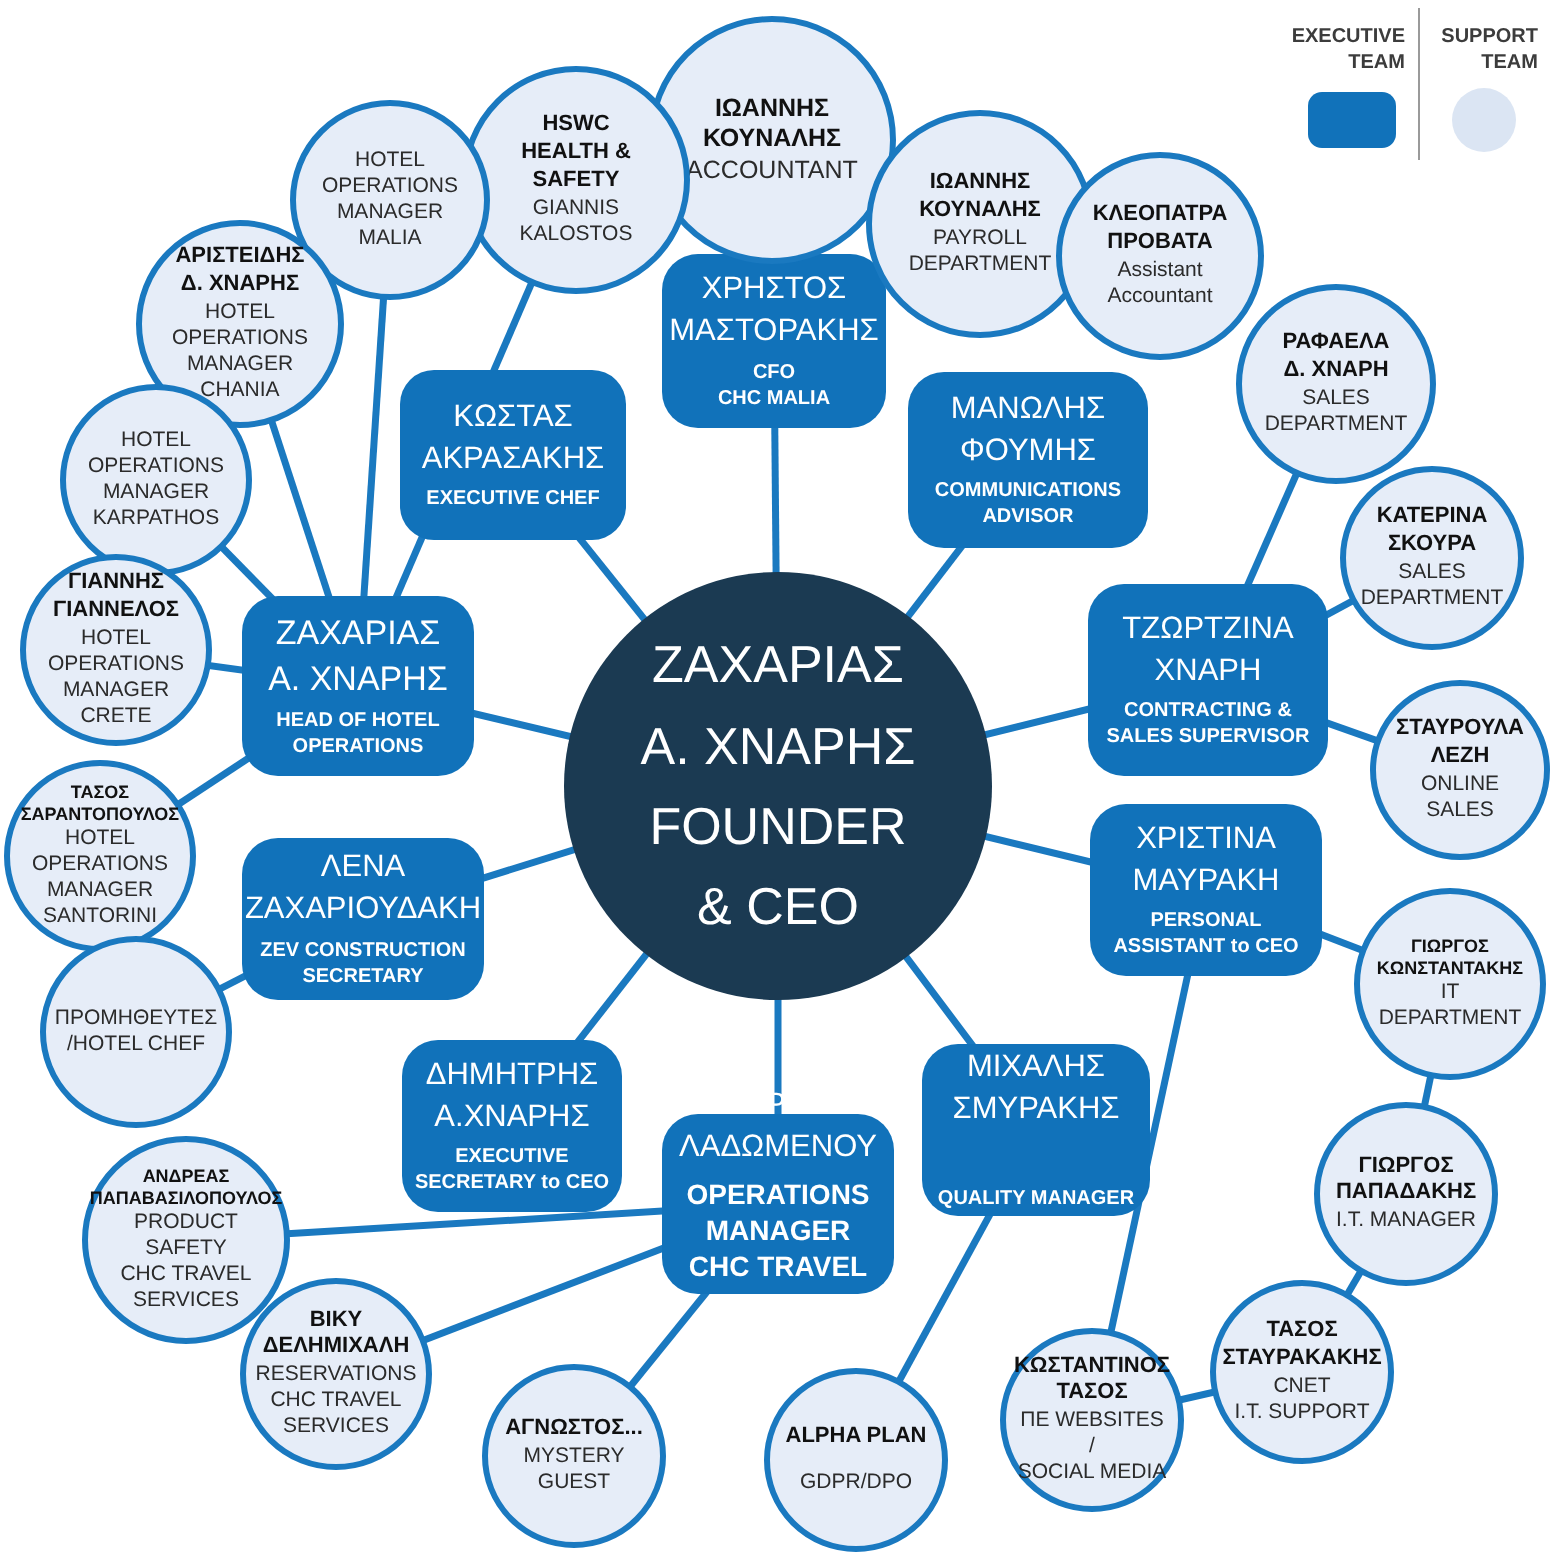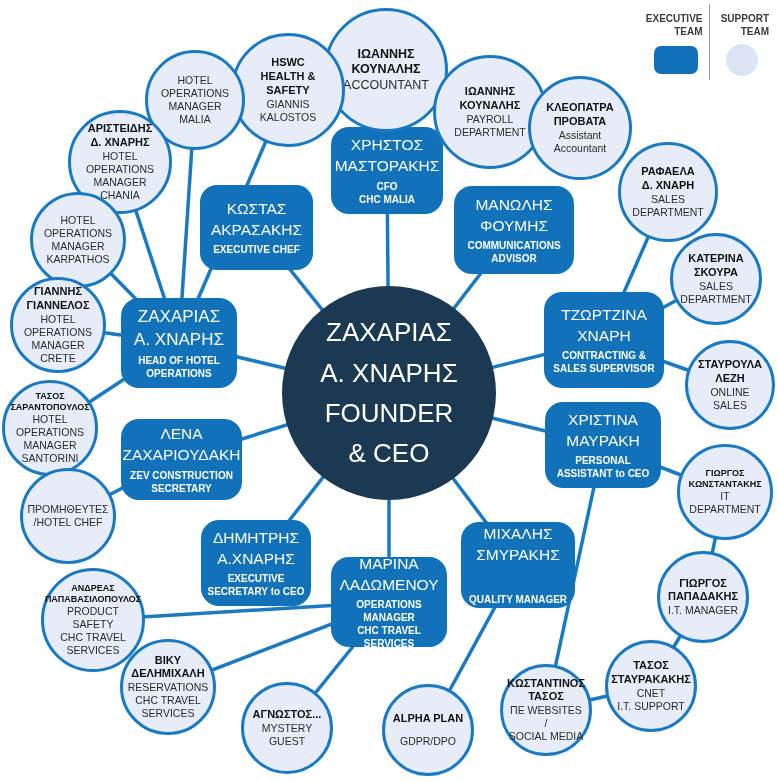--- a/index.html
+++ b/index.html
@@ -22,21 +22,21 @@
     padding:5px;color:#1a1a1a;}
   .circle .name{font-weight:bold;font-size:11px;line-height:1.25;white-space:pre-line;color:#111;}
   .circle .role{font-size:10.5px;line-height:1.25;white-space:pre-line;color:#2b2b2b;}
   .circle.lg .name,.circle.lg .role{font-size:12.5px;}
   .circle .name.nm-sm{font-size:9px;}
   .circle .role.gap{margin-top:9px;}
   .box{border-radius:18px;background:var(--exec);color:#fff;padding:6px;}
   .box .name{font-size:15.5px;line-height:1.35;white-space:pre-line;font-weight:400;}
   .box .name.nm-lg{font-size:17px;}
   .box .role{font-size:10px;font-weight:bold;line-height:1.3;white-space:pre-line;margin-top:3px;}
-  .box .role.role-sm{font-size:10px;}
+  .box .role.role-sm{font-size:14px;}
   .center-circle{border-radius:50%;background:var(--center-fill);color:#fff;}
   .center-circle .name{font-size:26px;line-height:1.55;white-space:pre-line;font-weight:400;}
   .legend{position:absolute;left:643px;top:4px;width:132px;height:76px;background:#fff;
     display:flex;align-items:stretch;}
   .legend-col{flex:1;display:flex;flex-direction:column;align-items:center;justify-content:flex-start;padding-top:8px;}
   .legend-label{font-size:10px;font-weight:bold;color:#3c3c3c;text-align:right;white-space:pre-line;line-height:1.3;width:100%;padding-right:6px;box-sizing:border-box;}
   .legend-divider{width:1px;background:#9a9a9a;}
   .sw-exec{width:44px;height:28px;background:var(--exec);border-radius:7px;margin-top:8px;}
   .sw-support{width:32px;height:32px;background:#dbe5f3;border-radius:50%;margin-top:6px;}
 </style>

